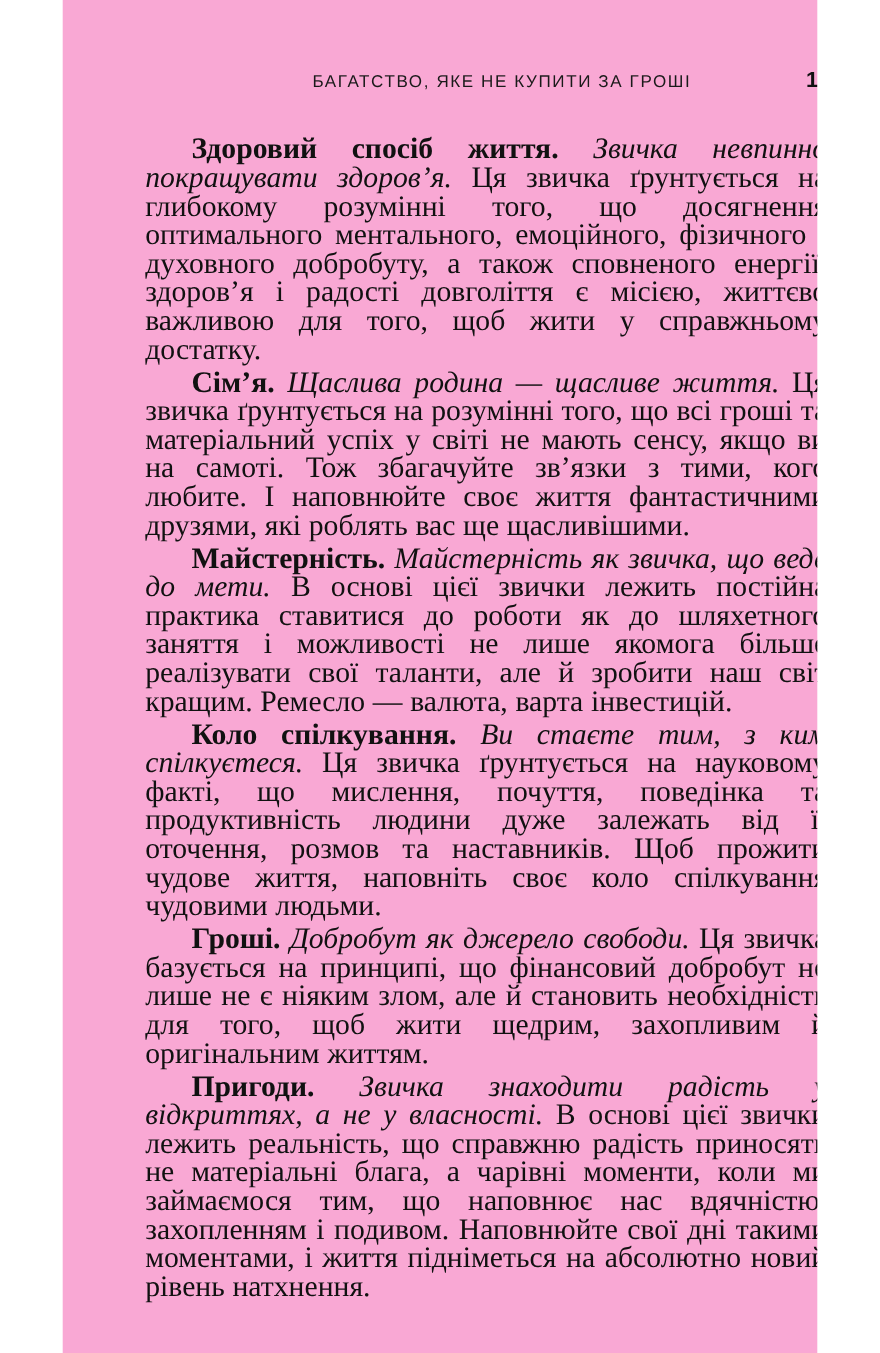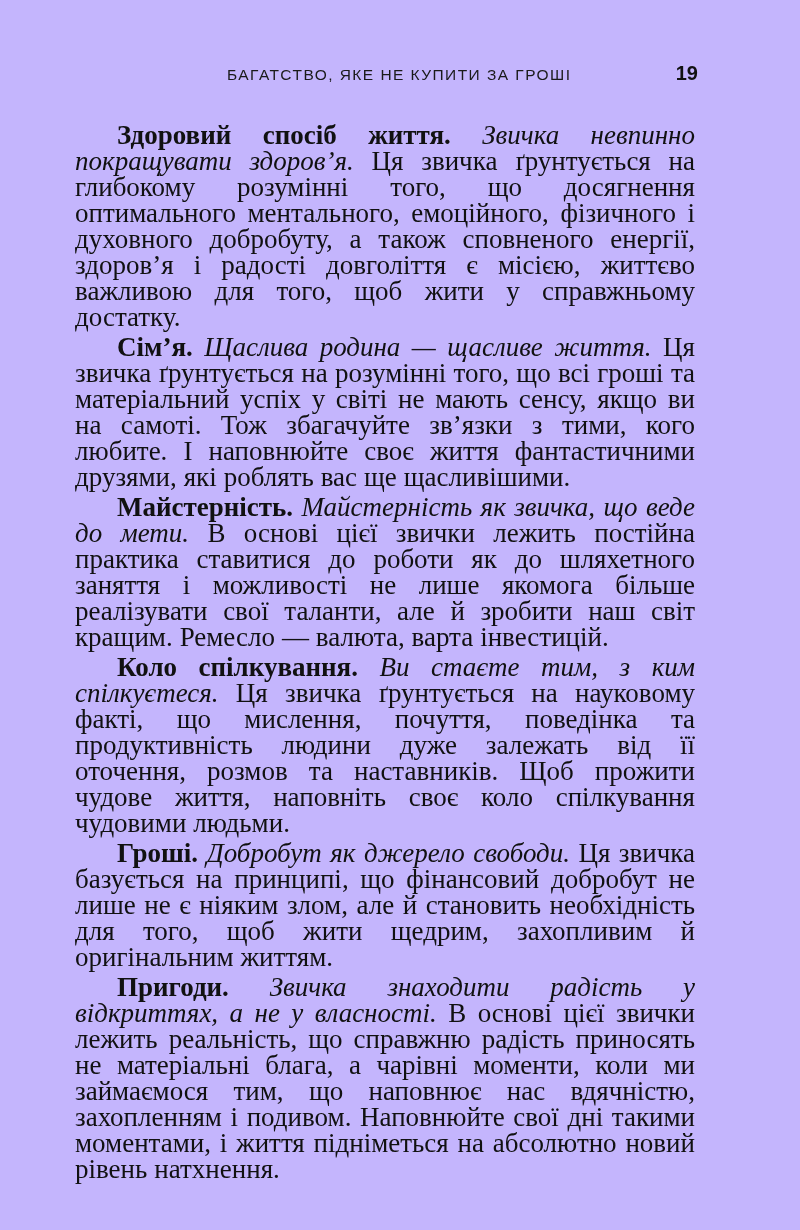--- a/index.html
+++ b/index.html
@@ -9,24 +9,24 @@
     background: #ffffff;
   }
 
   body {
     font-family: "Liberation Serif", "DejaVu Serif", serif;
     color: #111111;
   }
 
   .page {
     position: relative;
-    width: 800px;
+    width: 686px;
     height: 1230px;
     margin: 0 auto;
-    background: #c4b5fd;
+    background: #f9a8d4;
     overflow: hidden;
     box-sizing: border-box;
     text-decoration: underline;
   }
 
   
   .running-head {
     position: absolute;
     top: 62px;
     left: 71px;

